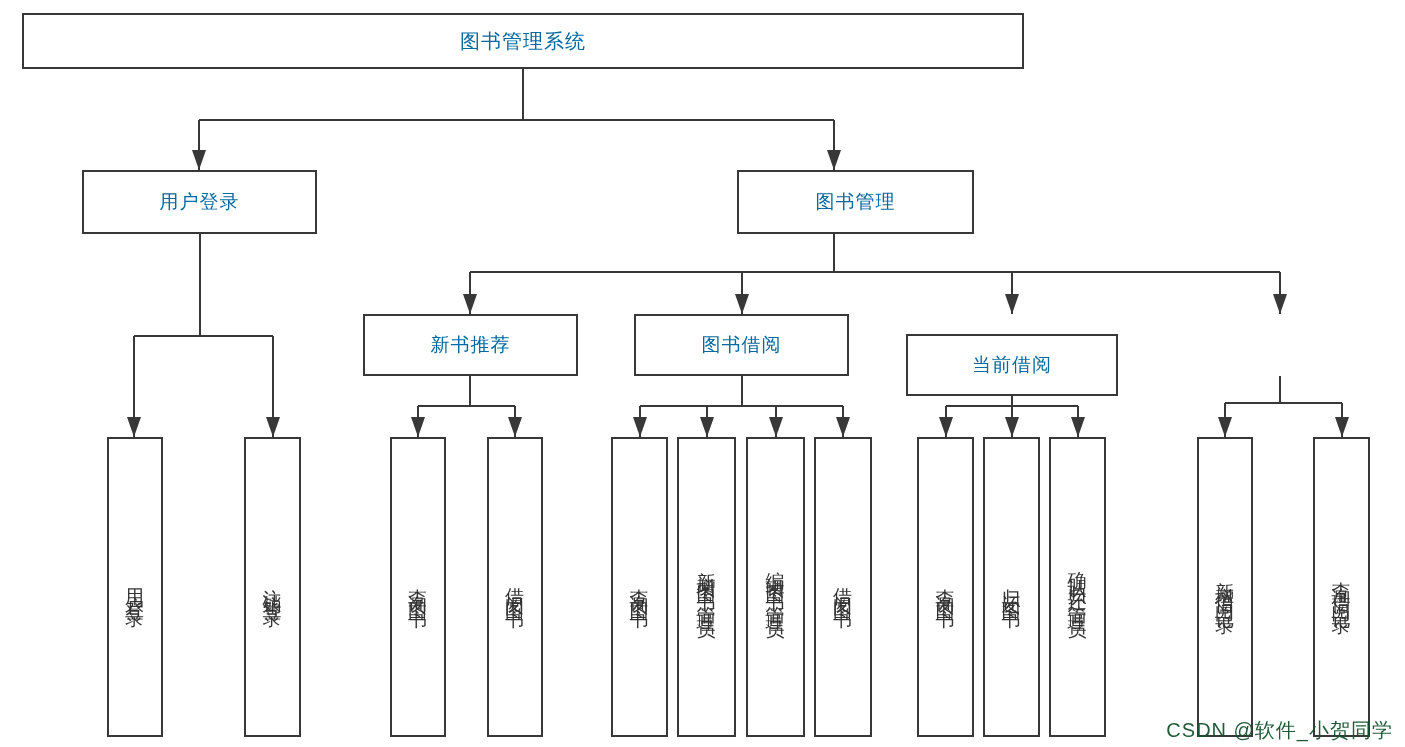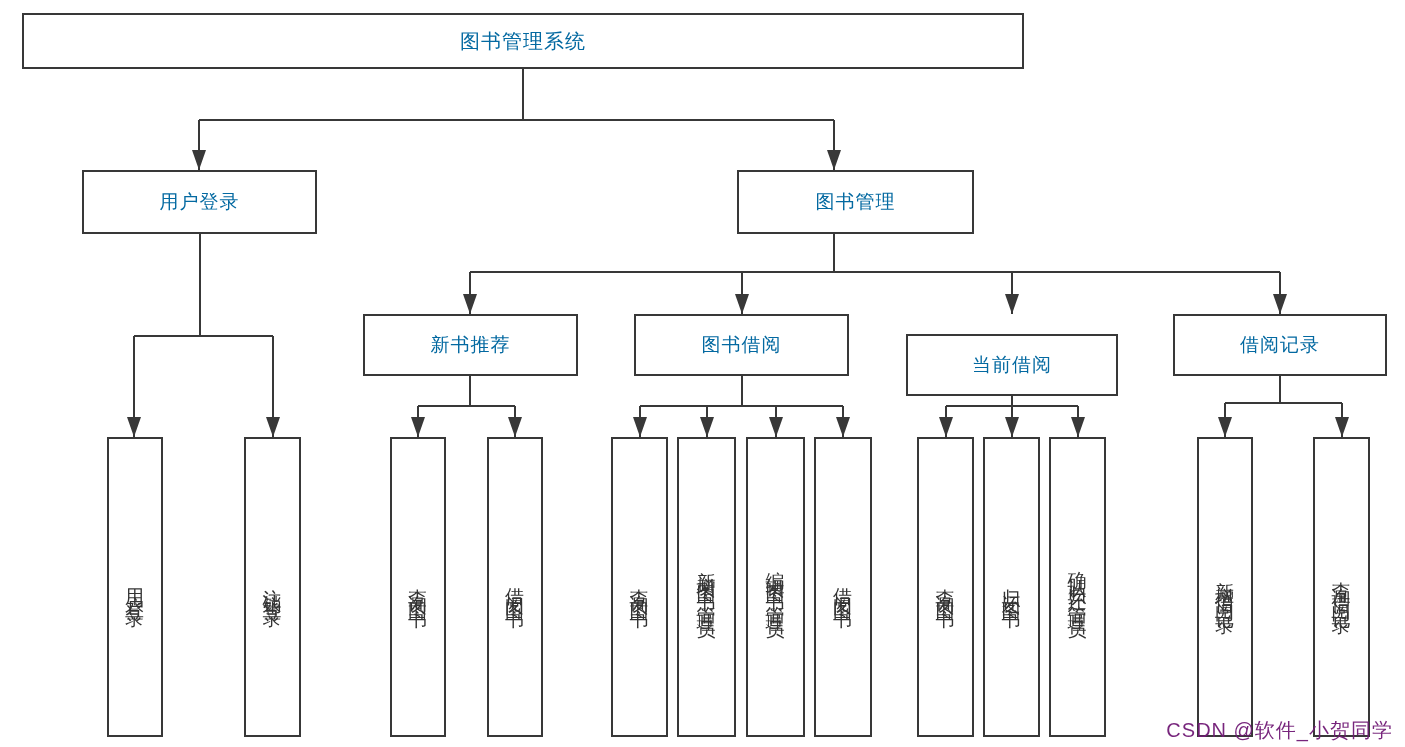--- a/index.html
+++ b/index.html
@@ -53,21 +53,21 @@
     writing-mode: vertical-rl;
     text-orientation: mixed;
     letter-spacing: 7px;
     line-height: 1;
   }
   .watermark {
     position: absolute;
     right: 12px;
     bottom: 3px;
     font-size: 20px;
-    color: #701a75;
+    color: #14532d;
     opacity: 0.95;
     letter-spacing: 1px;
     z-index: 5;
     white-space: nowrap;
   }
 </style>
 </head>
 <body>
 
 <div class="canvas">
@@ -135,23 +135,20 @@
 
   <div class="box" style="left:363px; top:314px; width:215px; height:62px;">
     <span>新书推荐</span>
   </div>
   <div class="box" style="left:634px; top:314px; width:215px; height:62px;">
     <span>图书借阅</span>
   </div>
   <div class="box" style="left:906px; top:314px; width:212px; height:62px;margin-top:20px;">
     <span>当前借阅</span>
   </div>
-  <div class="box" style="left:1173px; top:314px; width:214px; height:62px;">
-    <span>借阅记录</span>
-  </div>
 
   <div class="vbox" style="left:107px; width:56px;">
     <span class="vtext">用户登录</span>
   </div>
   <div class="vbox" style="left:244px; width:57px;">
     <span class="vtext">注销登录</span>
   </div>
 
   <div class="vbox" style="left:390px; width:56px;">
     <span class="vtext">查询图书</span>

